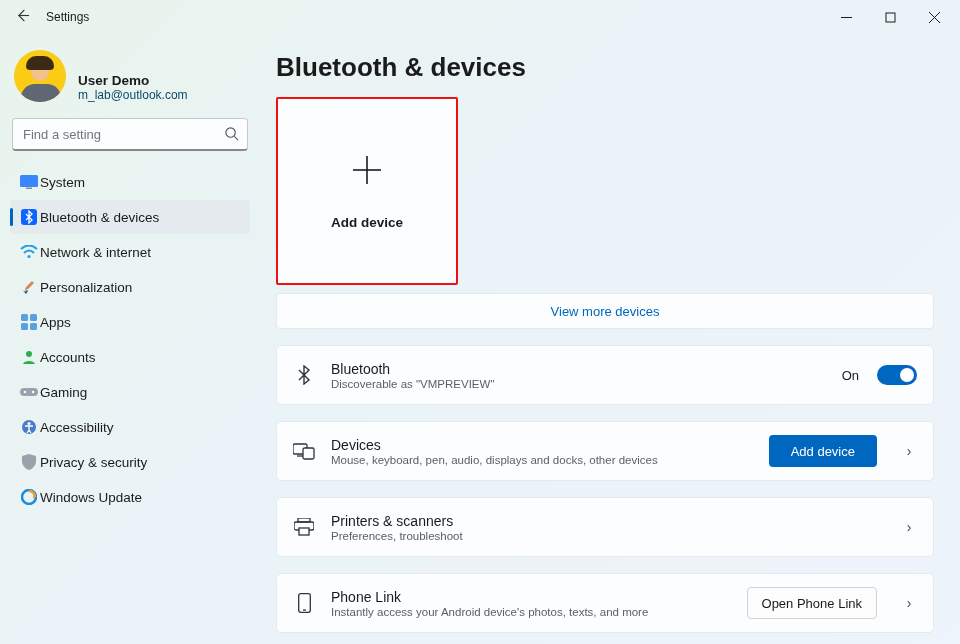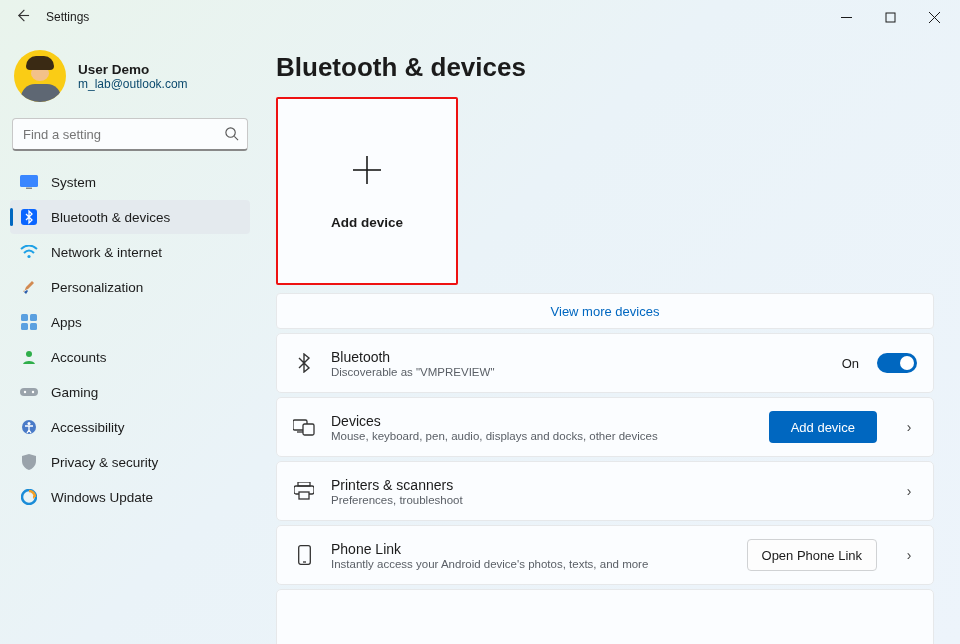--- a/index.html
+++ b/index.html
@@ -15,49 +15,49 @@
   .titlebar .back { width:20px; text-align:center; font-size:15px; color:#333; cursor:pointer; }
   .titlebar .title { margin-left:14px; font-size:12px; color:#1b1b1b; }
   .wincontrols { margin-left:auto; display:flex; }
   .winbtn { width:44px; height:30px; display:flex; align-items:center; justify-content:center; color:#1b1b1b; cursor:pointer; }
   .winbtn svg { display:block; }
 
   .shell { display:flex; height: calc(644px - 34px); }
 
   
   .sidebar { width:260px; padding: 10px 10px 0 10px; }
-  .profile { display:flex; align-items:center; gap:12px; padding: 6px 4px 16px 4px; }
+  .profile { display:flex; align-items:flex-end; gap:12px; padding: 6px 4px 16px 4px; }
   .avatar { width:52px; height:52px; border-radius:50%; background:#facc15; position:relative; overflow:hidden; }
   .avatar .hair { position:absolute; top:6px; left:12px; width:28px; height:14px; background:#3a2a14; border-radius:10px 10px 4px 4px; }
   .avatar .face { position:absolute; top:16px; left:17px; width:18px; height:15px; background:#f3c18a; border-radius:50%; }
   .avatar .body { position:absolute; bottom:-6px; left:7px; width:40px; height:24px; background:#5e6773; border-radius:14px 14px 0 0; }
   .profile .name { font-weight:600; font-size:13.5px; }
   .profile .email { font-size:12px; color:#0c4a6e; }
 
   .search { position:relative; margin: 0 2px 14px 2px; }
   .search input { width:100%; height:33px; border:1px solid #c8c8c8; border-bottom:2px solid #888; background:#fbfdfe; border-radius:4px; padding:0 30px 0 10px; font-size:13px; color:#333; outline:none; }
   .search .sicon { position:absolute; right:9px; top:8px; color:#555; }
 
   .nav { display:flex; flex-direction:column; gap:1px; }
-  .navitem { display:flex; align-items:center; gap:13px; height:34px; padding:0 10px; border-radius:4px; cursor:pointer; font-size:13.5px; color:#1b1b1b; position:relative; }
+  .navitem { display:flex; align-items:center; gap:2px; height:34px; padding:0 10px; border-radius:4px; cursor:pointer; font-size:13.5px; color:#1b1b1b; position:relative; }
   .navitem.active { background:#e4eaee; }
   .navitem.active::before { content:""; position:absolute; left:0; top:8px; width:3px; height:18px; background:#0067c0; border-radius:2px; }
   .navicon { width:18px; height:18px; display:flex; align-items:center; justify-content:center; }
 
   
   .main { flex:1; padding: 18px 26px 0 16px; overflow:auto; }
   .main h1 { font-size:26px; font-weight:600; margin-bottom:14px; }
 
   .add-card { width:182px; height:188px; background:#fbfdff; border:2.5px solid #e11; border-radius:2px; display:flex; flex-direction:column; align-items:center; justify-content:center; gap:20px; cursor:pointer; }
   .add-card .plus { font-size:36px; font-weight:300; }
   .add-card .label { font-size:13.5px; font-weight:600; }
 
   .viewmore { margin-top:8px; height:36px; background:#fbfdff; border:1px solid #e6e8ea; border-radius:4px; display:flex; align-items:center; justify-content:center; font-size:13px; color:#0067c0; cursor:pointer; }
 
-  .card { margin-top:4px; background:#fbfdff; border:1px solid #e6e8ea; border-radius:5px; }
+  .card { margin-top:16px; background:#fbfdff; border:1px solid #e6e8ea; border-radius:5px; }
   .row { display:flex; align-items:center; min-height:58px; padding:10px 16px; gap:16px; }
   .row .ricon { width:22px; display:flex; justify-content:center; color:#333; }
   .row .texts { flex:1; }
   .row .texts .t1 { font-size:14px; }
   .row .texts .t2 { font-size:11.5px; color:#5a5f66; margin-top:1px; }
   .row .ontext { font-size:13px; color:#1b1b1b; margin-right:2px; }
   .toggle { width:40px; height:20px; background:#0067c0; border-radius:10px; position:relative; cursor:pointer; }
   .toggle::after { content:""; position:absolute; right:3px; top:3px; width:14px; height:14px; background:#fff; border-radius:50%; }
   .chev { color:#444; font-size:14px; margin-left:8px; width:16px; text-align:center; }
   .btn-primary { background:#0067c0; color:#fff; border:none; border-radius:4px; height:32px; padding:0 22px; font-size:13px; cursor:pointer; }

